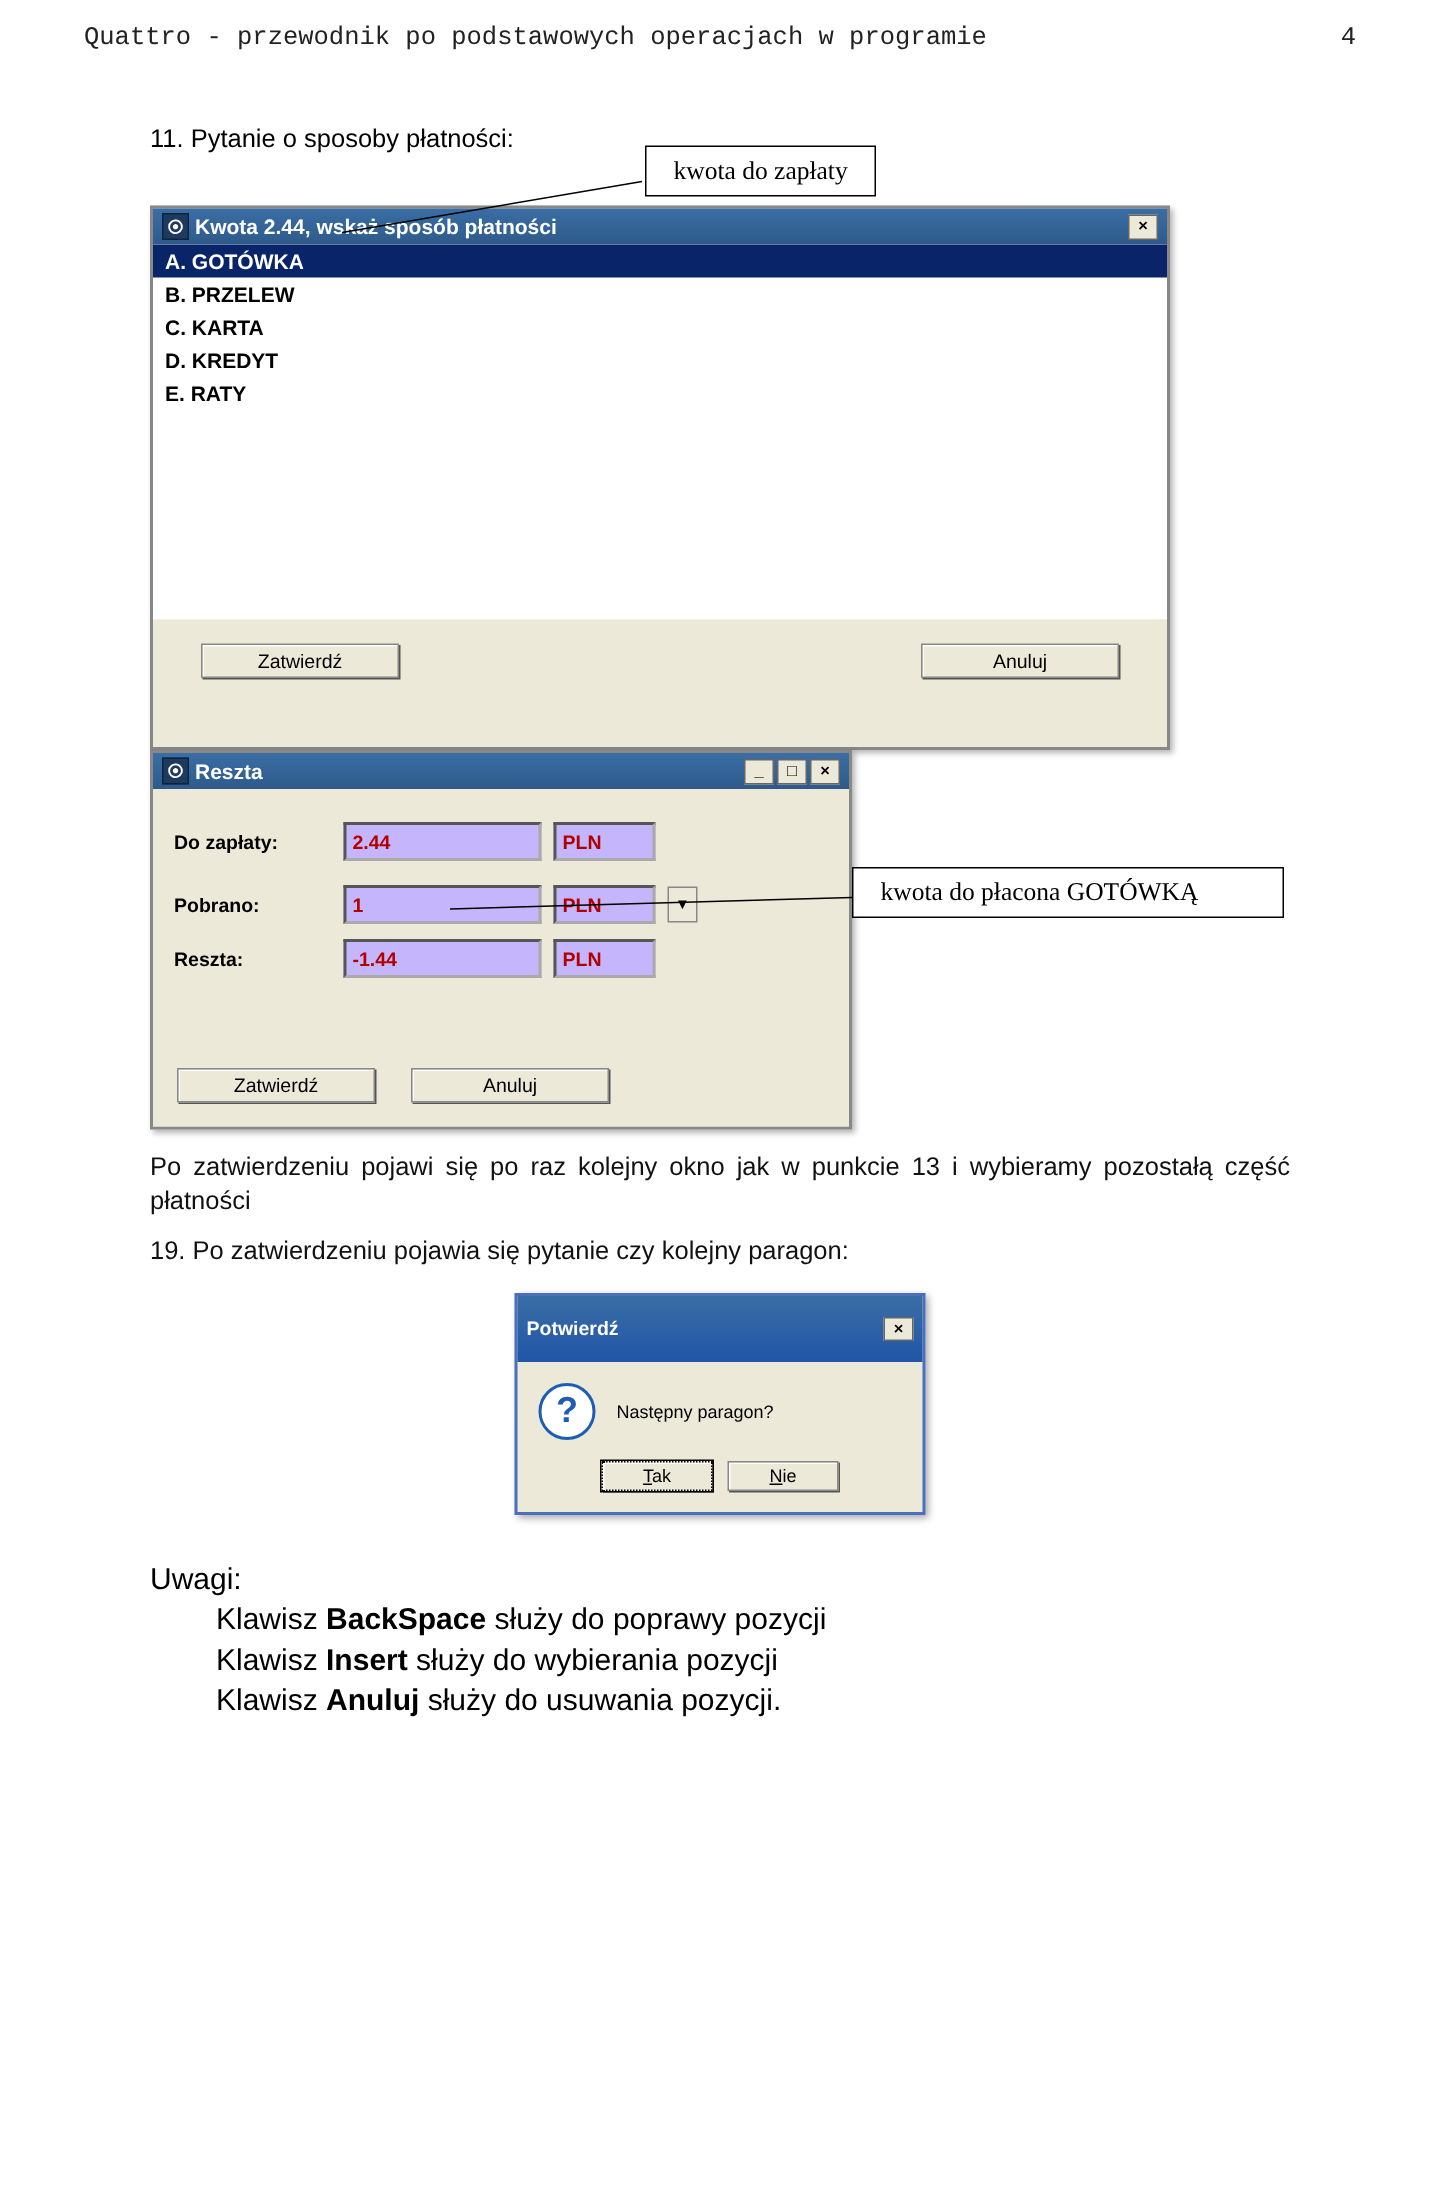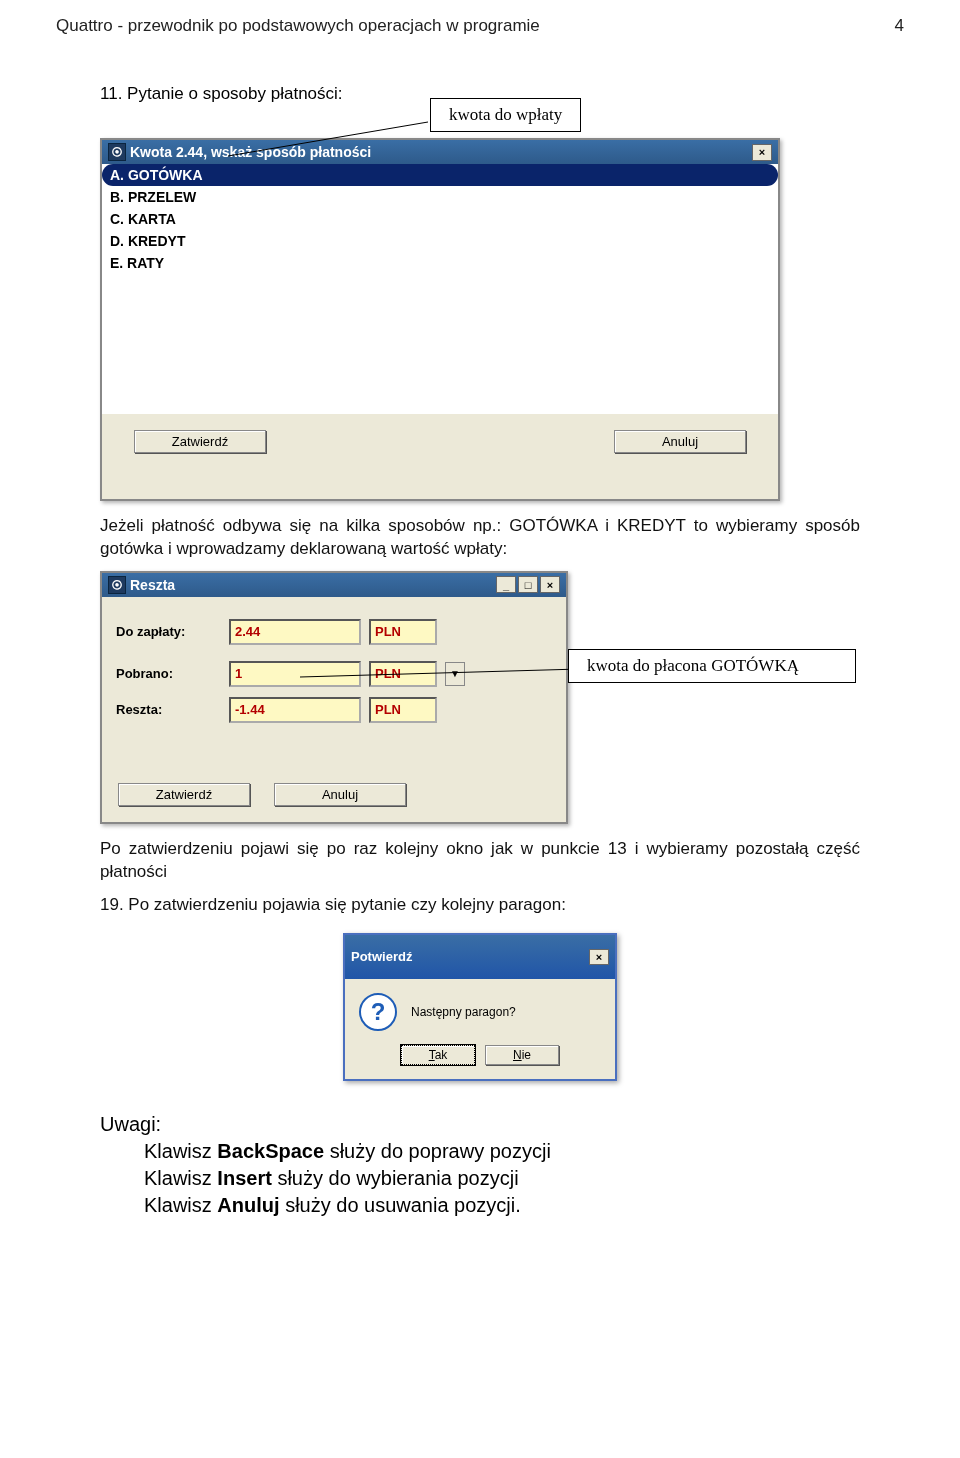--- a/index.html
+++ b/index.html
@@ -11,20 +11,21 @@
   }
   .page {
     padding: 16px 56px 40px 56px;
   }
   .header-row {
     display: flex;
     justify-content: space-between;
     font-size: 17px;
     color: #222;
     margin-bottom: 48px;
+    font-family: Liberation Mono, monospace;
   }
   .intro { font-size: 17px; margin: 8px 0 6px 44px; }
   .callout {
     position: absolute;
     border: 1px solid #000;
     background: #fff;
     padding: 6px 18px;
     font-size: 17px;
     font-family: "Times New Roman", serif;
   }
@@ -70,21 +71,20 @@
     font-size: 11px;
     display: flex; align-items: center; justify-content: center;
     font-weight: bold;
   }
   .list-body { background: #fff; padding: 0; }
   .list-item {
     padding: 3px 8px;
     font-size: 14px;
     font-weight: bold;
     color: #000;
-    border-radius: 11px;
   }
   .list-item.selected {
     background: #0a246a;
     color: #fff;
   }
   .list-empty { height: 140px; background: #fff; }
   .dlg-btnrow {
     display: flex;
     justify-content: space-between;
     padding: 16px 32px 18px 32px;
@@ -105,21 +105,21 @@
     color: #111;
     margin: 14px 44px 10px 44px;
     text-align: justify;
     line-height: 1.35;
   }
   .form-body { background: #ece9d8; padding: 12px 4px 6px 14px; font-size: 13px; }
   .form-row { display: flex; align-items: center; margin-bottom: 10px; gap: 8px; }
   .form-label { width: 105px; font-weight: bold; }
   .form-input {
     border: 2px inset #aaa;
-    background: #fef9c3;
+    background: #c4b5fd;
     padding: 2px 4px;
     font-size: 13px;
     font-weight: bold;
     color: #b30000;
     height: 18px;
     display: flex; align-items: center;
   }
   .w-val { width: 120px; }
   .w-cur { width: 56px; }
   .combo-btn {
@@ -189,21 +189,21 @@
     <span>Quattro - przewodnik po podstawowych operacjach w programie</span>
     <span>4</span>
   </div>
 
   <div class="intro">11. Pytanie o sposoby płatności:</div>
 
   <div class="wrap1">
     <svg class="connector" style="position:absolute; left:128px; top:8px;" width="210" height="40">
       <line x1="0" y1="38" x2="200" y2="4"></line>
     </svg>
-    <div class="callout" style="position:absolute; left:330px; top:-12px;">kwota do wpłaty</div>
+    <div class="callout" style="position:absolute; left:330px; top:-12px;">kwota do zapłaty</div>
 
     <div style="height:28px;"></div>
     <div class="dialog" style="width:676px;">
       <div class="titlebar">
         <div class="titlebar-left">
           <div class="tb-icon">⦿</div>
           <span>Kwota 2.44, wskaż sposób płatności</span>
         </div>
         <div class="tb-btns">
           <div class="tb-btn">×</div>
@@ -218,21 +218,20 @@
         <div class="list-empty"></div>
       </div>
       <div class="dlg-btnrow">
         <div class="dlg-btn">Zatwierdź</div>
         <div class="dlg-btn">Anuluj</div>
       </div>
       <div class="dlg-bottom-pad"></div>
     </div>
   </div>
 
-  <div class="para">Jeżeli płatność odbywa się na kilka sposobów np.: GOTÓWKA i KREDYT to wybieramy sposób gotówka i wprowadzamy deklarowaną wartość wpłaty:</div>
 
   <div class="wrap2">
     <div class="dialog" style="width:464px;">
       <div class="titlebar">
         <div class="titlebar-left">
           <div class="tb-icon">⦿</div>
           <span>Reszta</span>
         </div>
         <div class="tb-btns">
           <div class="tb-btn">_</div>

